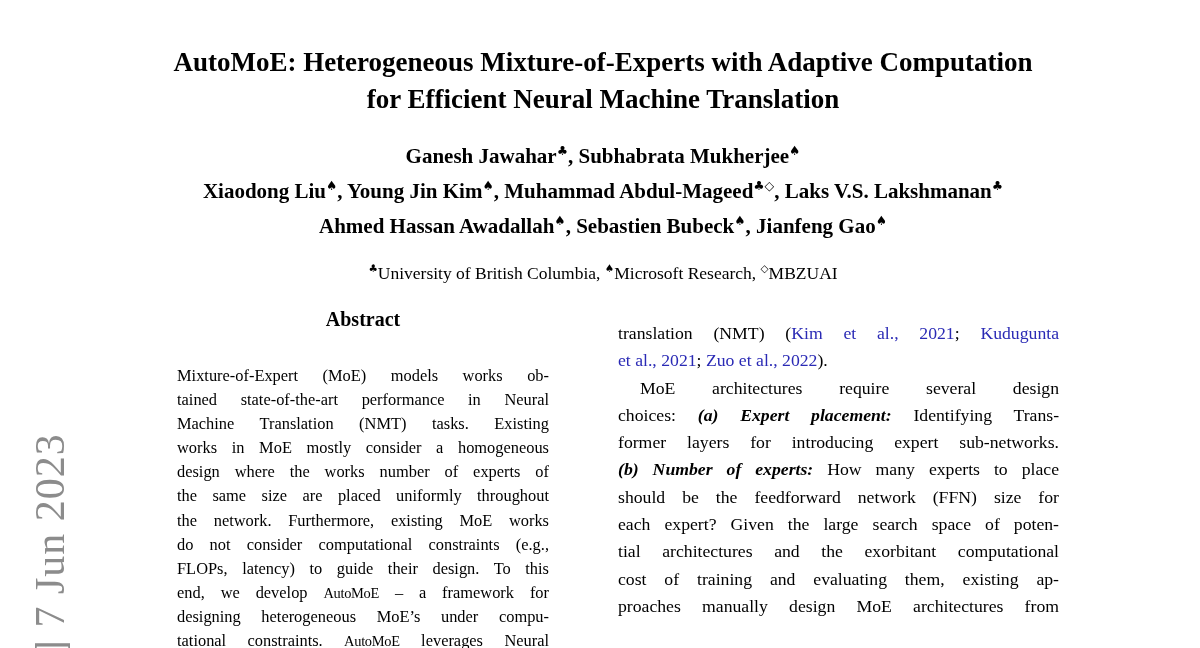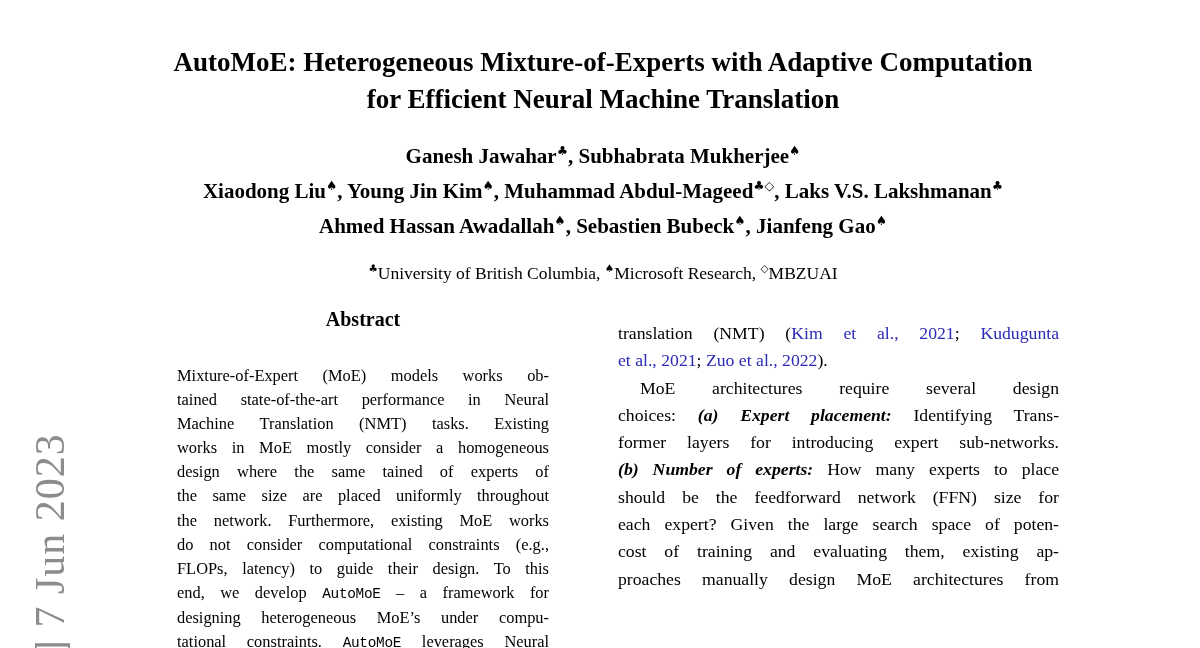--- a/index.html
+++ b/index.html
@@ -65,21 +65,21 @@
   
   .s-sup{
     vertical-align:super;
     font-size:0.6em;
     font-family:"DejaVu Sans", sans-serif;
     letter-spacing:0;
   }
   .s-cite{color:var(--cite,#2a2ab5);margin-top:43px;}
   .s-i{font-style:italic;font-weight:bold;}
   .s-mono{
-    font-family:Liberation Mono, monospace;
+    font-family:Liberation Serif, serif;
     font-size:0.88em;
     letter-spacing:-0.3px;
   }
 </style>
 </head>
 <body>
 
 <div class="page">
 
   <div class="stamp">] 7 Jun 2023</div>
@@ -99,36 +99,37 @@
       <div class="cline"><span class="s-sup">♣</span><span>University of British Columbia, </span><span class="s-sup">♠</span><span>Microsoft Research, </span><span class="s-sup">◇</span><span>MBZUAI</span></div>
     </div>
 
   <div class="abstract-heading">Abstract</div>
 
   <div class="abstract-body">
       <div class="jline"><span>Mixture-of-Expert (MoE) models works ob-</span></div>
       <div class="jline"><span>tained state-of-the-art performance in Neural</span></div>
       <div class="jline"><span>Machine Translation (NMT) tasks. Existing</span></div>
       <div class="jline"><span>works in MoE mostly consider a homogeneous</span></div>
-      <div class="jline"><span>design where the same tained of experts of</span></div>
+      <div class="jline"><span>design where the works number of experts of</span></div>
       <div class="jline"><span>the same size are placed uniformly throughout</span></div>
       <div class="jline"><span>the network. Furthermore, existing MoE works</span></div>
       <div class="jline"><span>do not consider computational constraints (e.g.,</span></div>
       <div class="jline"><span>FLOPs, latency) to guide their design. To this</span></div>
       <div class="jline"><span>end, we develop </span><span class="s-mono">AutoMoE</span><span> – a framework for</span></div>
       <div class="jline"><span>designing heterogeneous MoE’s under compu-</span></div>
       <div class="jline"><span>tational constraints. </span><span class="s-mono">AutoMoE</span><span> leverages Neural</span></div>
     </div>
 
   <div class="right-col">
       <div class="jline"><span>translation (NMT) (</span><span class="s-cite">Kim et al., 2021</span><span>; </span><span class="s-cite">Kudugunta</span></div>
       <div class="jline last"><span class="s-cite">et al., 2021</span><span>; </span><span class="s-cite">Zuo et al., 2022</span><span>).</span></div>
       <div class="jline indent"><span>MoE architectures require several design</span></div>
       <div class="jline"><span>choices: </span><span class="s-i">(a) Expert placement:</span><span> Identifying Trans-</span></div>
       <div class="jline"><span>former layers for introducing expert sub-networks.</span></div>
       <div class="jline"><span class="s-i">(b) Number of experts:</span><span> How many experts to place</span></div>
       <div class="jline"><span>should be the feedforward network (FFN) size for</span></div>
       <div class="jline"><span>each expert? Given the large search space of poten-</span></div>
+      <div class="jline"><span>tial architectures and the exorbitant computational</span></div>
       <div class="jline"><span>cost of training and evaluating them, existing ap-</span></div>
       <div class="jline"><span>proaches manually design MoE architectures from</span></div>
     </div>
 
 </div>
 
 </body></html>

